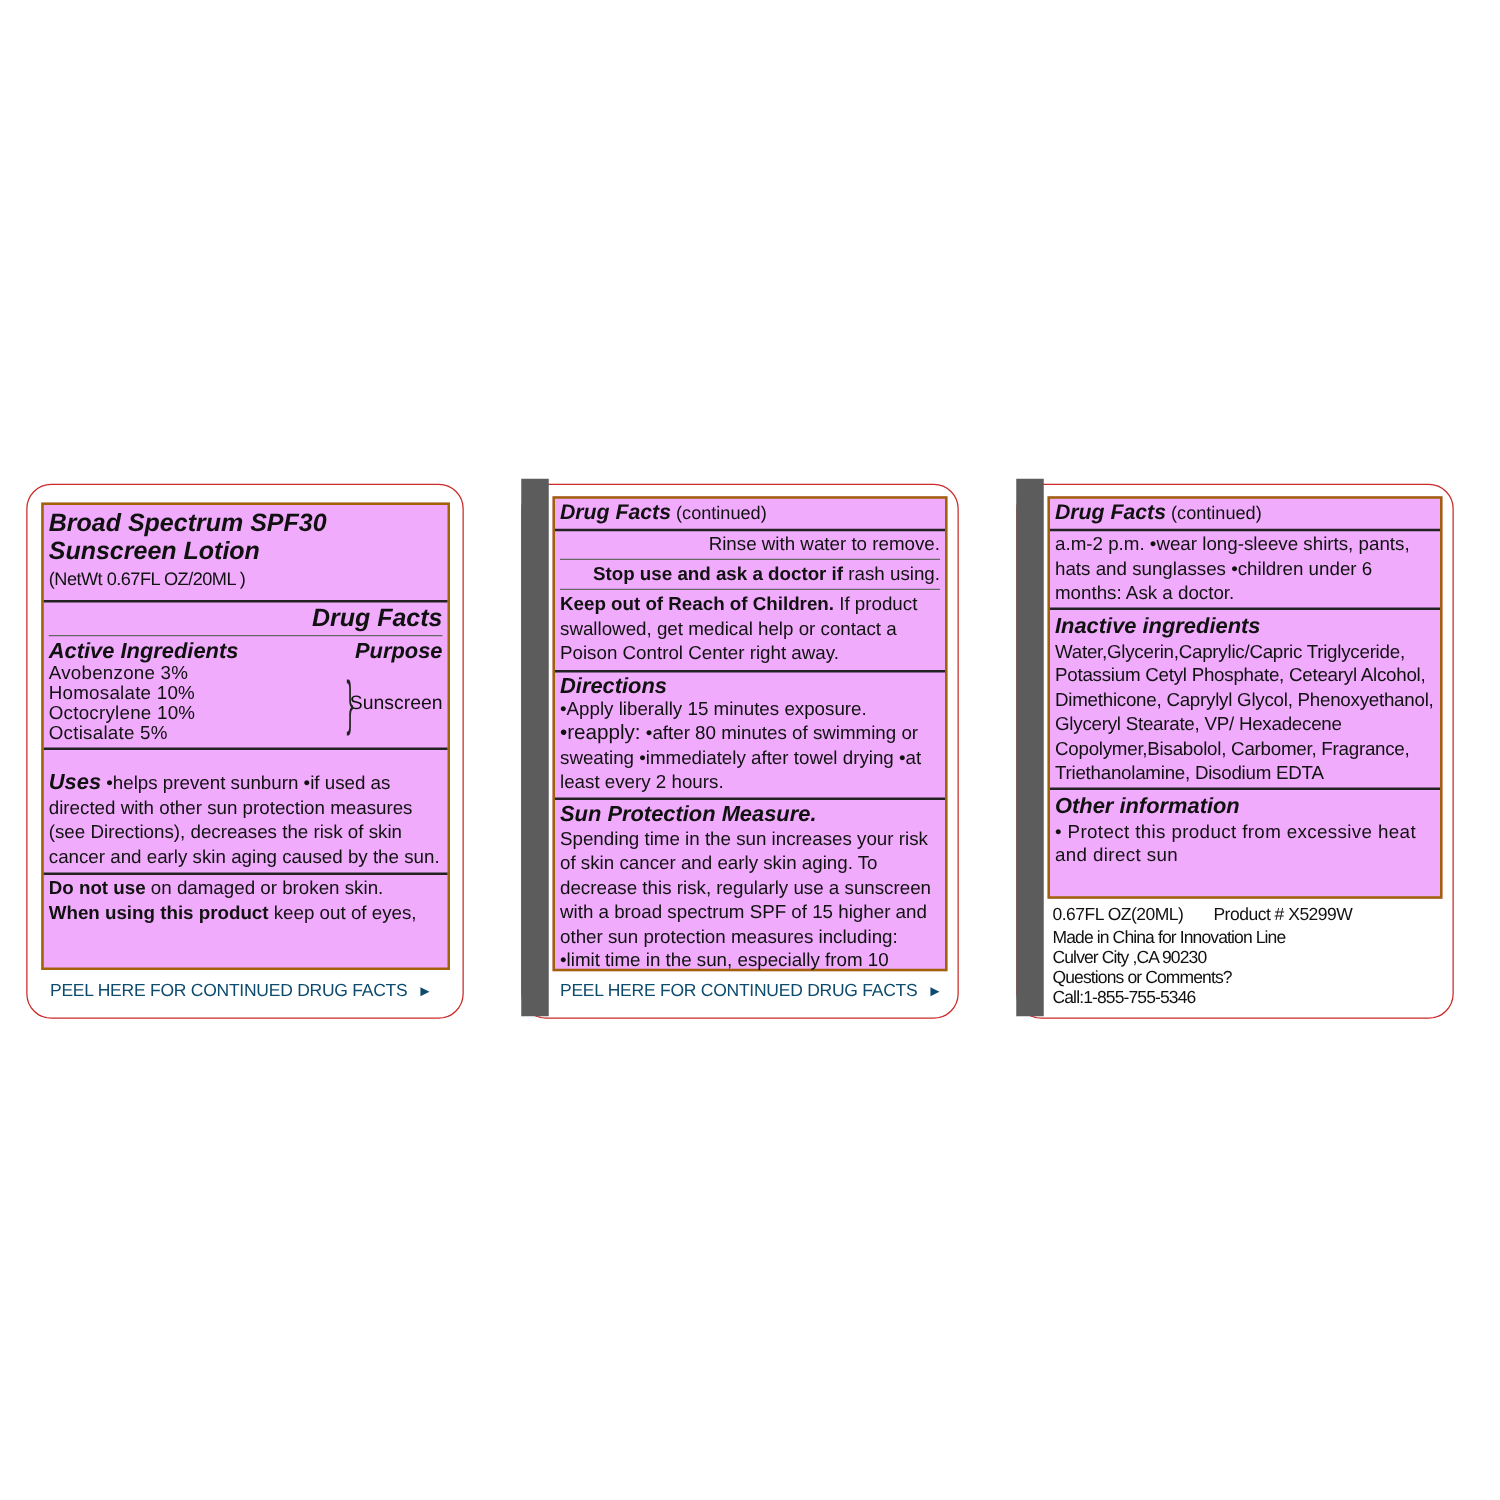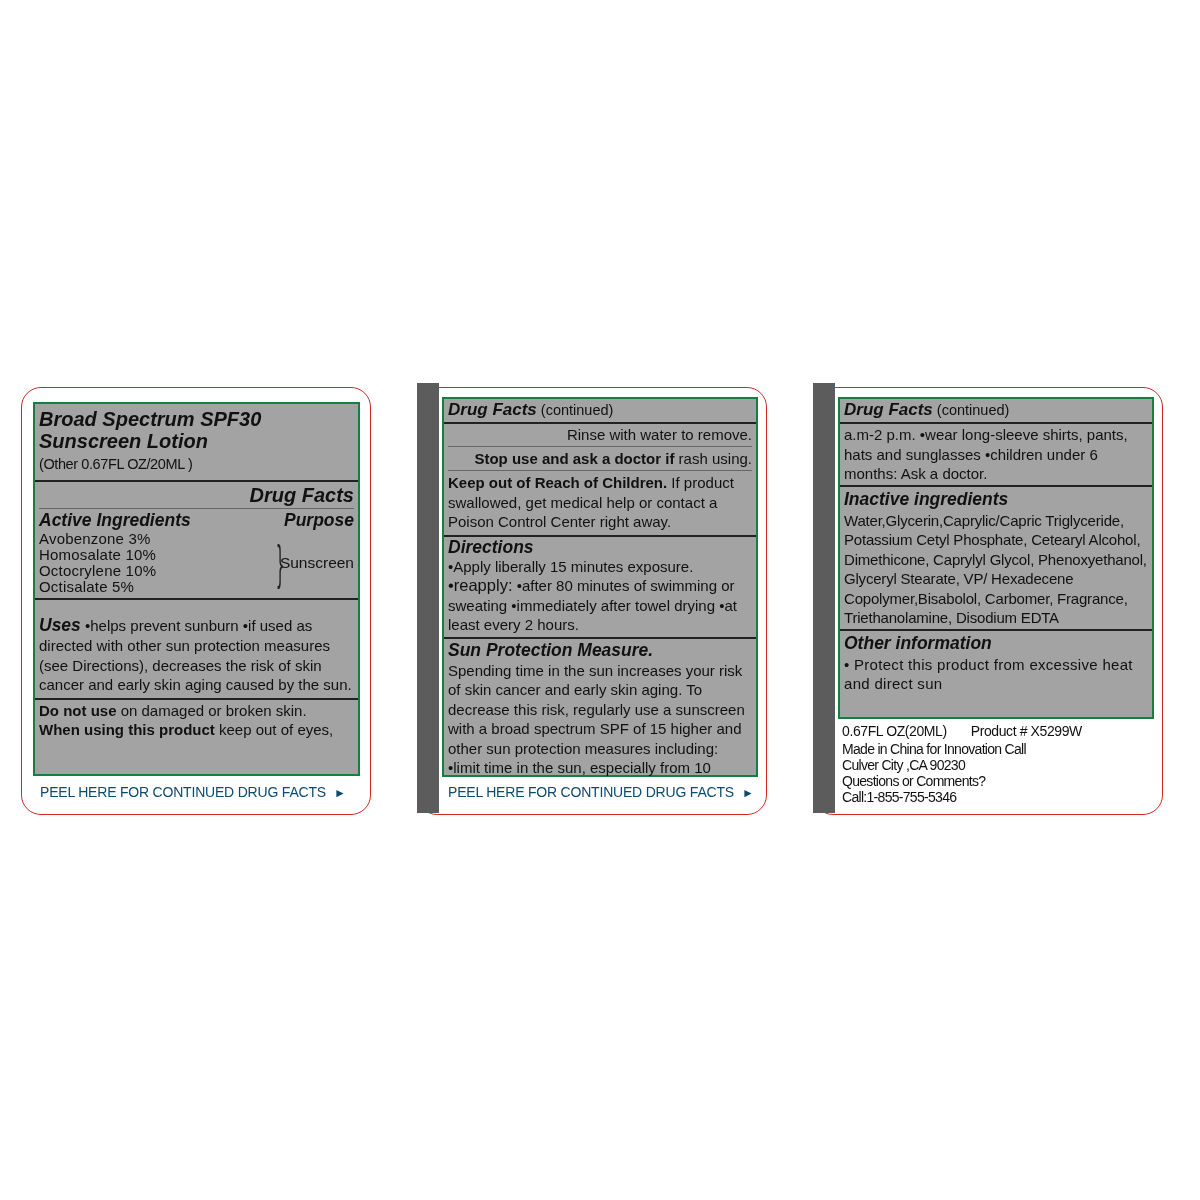--- a/index.html
+++ b/index.html
@@ -7,21 +7,21 @@
            font-family: "Liberation Sans", sans-serif; color: #111; }
 
     .panel { position: absolute; top: 387px; height: 428px; }
     .panel-1 { left: 21px; width: 350px; }
     .panel-2 { left: 417px; width: 350px; }
     .panel-3 { left: 813px; width: 350px; }
 
     .outline { position: absolute; inset: 0; border: 1.5px solid #cc2a2a; border-radius: 20px; background: #fff; }
     .gray-strip { position: absolute; left: 0; top: 0; width: 22px; height: 430px; background: #5c5c5c; }
 
-    .box { position: absolute; border: 2px solid #15803d; background: #a3a3a3; }
+    .box { position: absolute; border: 2px solid #a16207; background: #f0abfc; }
     .panel-1 .box { left: 12px; top: 15px; width: 323px; height: 370px; }
     .panel-2 .box { left: 25px; top: 10px; width: 312px; height: 376px; }
     .panel-3 .box { left: 25px; top: 10px; width: 312px; height: 318px; }
 
     .sec { border-bottom: 2px solid #222; padding: 0 4px; }
     .sec:last-child { border-bottom: none; }
     .thin { border-bottom: 1px solid #666; text-align: right; }
 
     .bi { font-weight: bold; font-style: italic; }
     .b { font-weight: bold; }
@@ -49,21 +49,21 @@
   </style>
 </head>
 <body>
 
 <div class="panel panel-1">
   <div class="outline"></div>
   <div class="box">
     <div class="sec" style="padding-top:4px;padding-bottom:6px;">
       <div class="bi title">Broad Spectrum SPF30</div>
       <div class="bi title">Sunscreen Lotion</div>
-      <div class="t14" style="margin-top:3px;letter-spacing:-0.4px;">(Other 0.67FL OZ/20ML )</div>
+      <div class="t14" style="margin-top:3px;letter-spacing:-0.4px;">(NetWt 0.67FL OZ/20ML )</div>
     </div>
     <div style="padding:0 4px;">
       <div class="bi h2 thin">Drug Facts</div>
     </div>
     <div class="sec" style="padding-bottom:3px;">
       <div class="active-head">
         <span class="bi h3">Active Ingredients</span>
         <span class="bi h3">Purpose</span>
       </div>
       <div class="active-wrap">
@@ -135,18 +135,18 @@
     </div>
     <div class="sec t15">
       <div class="bi h3" style="line-height:24px;">Other information</div>
       <div style="letter-spacing:0.3px;">• Protect this product from excessive heat and direct sun</div>
     </div>
   </div>
   <div class="footer">
     <div class="row1">
       <span>0.67FL OZ(20ML)</span><span>Product # X5299W</span>
     </div>
-    <div>Made in China for Innovation Call</div>
+    <div>Made in China for Innovation Line</div>
     <div>Culver City ,CA 90230</div>
     <div>Questions or Comments?</div>
     <div>Call:1-855-755-5346</div>
   </div>
 </div>
 
 </body></html>

